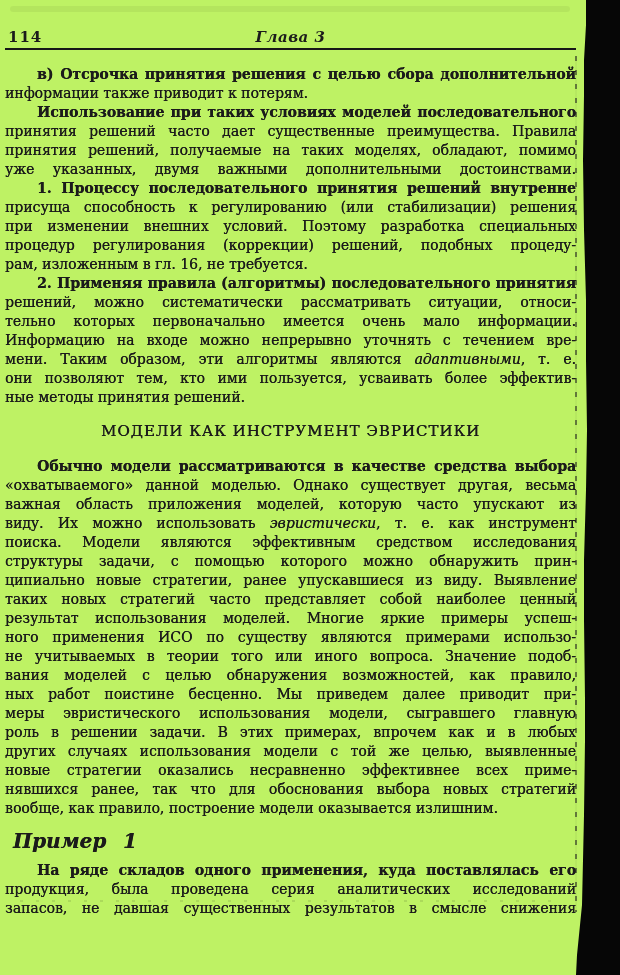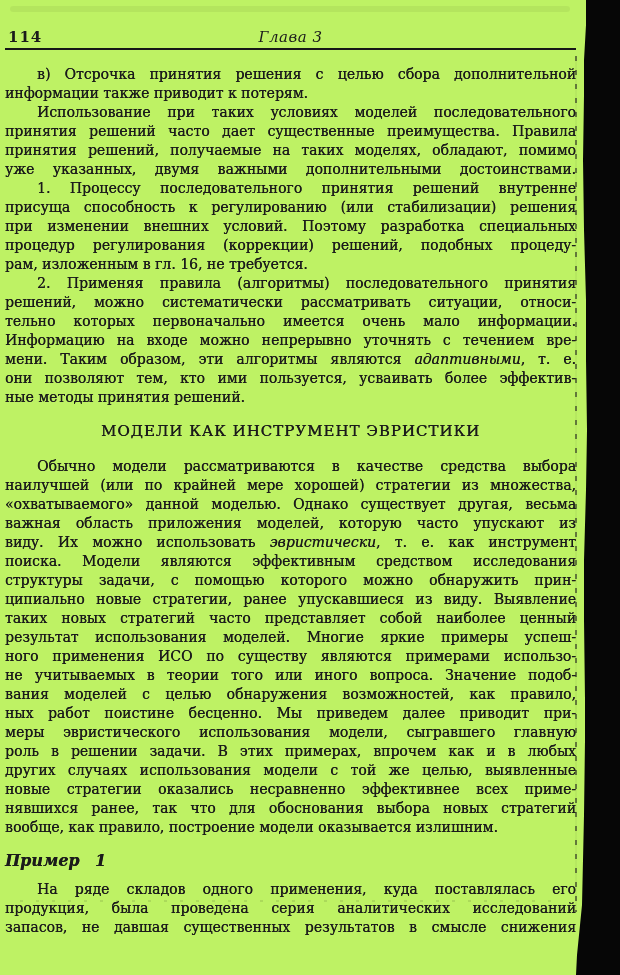--- a/index.html
+++ b/index.html
@@ -43,48 +43,48 @@
       left: 3px; bottom: 2px;
       font-size: 15px;
       font-weight: bold;
       letter-spacing: 1px;
     }
     .chapter {
       position: absolute;
       left: 0; right: 0; bottom: 2px;
       text-align: center;
       font-style: italic;
-      font-weight: normal;
+      font-weight: bold;
       font-size: 15px;
       letter-spacing: 0.5px;
     }
     .body {
       font-size: 14px;
       line-height: 19px;
       text-shadow: 0.25px 0 0 currentColor;
     }
     .para { margin: 0; }
     .line {
       text-align: justify;
       text-align-last: justify;
     }
-    .line.first { text-indent: 32px; }
+    .line.first { text-indent: 32px; font-weight: bold; }
     .line.noj { text-align: right; text-align-last: left; }
     .heading {
       text-align: center;
       font-size: 15px;
       letter-spacing: 1px;
       margin: 15px 0 16px 0;
       text-shadow: 0.4px 0 0 currentColor;
     }
     .subheading {
       font-style: italic;
       font-weight: bold;
-      font-size: 16px;
-      margin: 14px 0 10px 0;
+      font-size: 20px;
+      margin: 14px 0 10px 8px;
       word-spacing: 10px;
     }
     .edge-line {
       position: absolute;
       left: 575px; top: 56px;
       width: 2px; height: 856px;
       background: repeating-linear-gradient(to bottom,
         rgba(25,25,25,0.7) 0 5px,
         rgba(25,25,25,0.06) 5px 14px);
       opacity: 0.8;
@@ -137,21 +137,20 @@
           <div class="line"><span>решений, можно систематически рассматривать ситуации, относи-</span></div>
           <div class="line"><span>тельно которых первоначально имеется очень мало информации.</span></div>
           <div class="line"><span>Информацию на входе можно непрерывно уточнять с течением вре-</span></div>
           <div class="line"><span>мени. Таким образом, эти алгоритмы являются </span><i>адаптивными</i><span>, т. е.</span></div>
           <div class="line"><span>они позволяют тем, кто ими пользуется, усваивать более эффектив-</span></div>
           <div class="line noj"><span>ные методы принятия решений.</span></div>
         </div>
         <div class="heading">МОДЕЛИ КАК ИНСТРУМЕНТ ЭВРИСТИКИ</div>
         <div class="para">
           <div class="line first"><span>Обычно модели рассматриваются в качестве средства выбора</span></div>
-          <div class="line"><span>наилучшей (или по крайней мере хорошей) стратегии из множества,</span></div>
           <div class="line"><span>«охватываемого» данной моделью. Однако существует другая, весьма</span></div>
           <div class="line"><span>важная область приложения моделей, которую часто упускают из</span></div>
           <div class="line"><span>виду. Их можно использовать </span><i>эвристически</i><span>, т. е. как инструмент</span></div>
           <div class="line"><span>поиска. Модели являются эффективным средством исследования</span></div>
           <div class="line"><span>структуры задачи, с помощью которого можно обнаружить прин-</span></div>
           <div class="line"><span>ципиально новые стратегии, ранее упускавшиеся из виду. Выявление</span></div>
           <div class="line"><span>таких новых стратегий часто представляет собой наиболее ценный</span></div>
           <div class="line"><span>результат использования моделей. Многие яркие примеры успеш-</span></div>
           <div class="line"><span>ного применения ИСО по существу являются примерами использо-</span></div>
           <div class="line"><span>не учитываемых в теории того или иного вопроса. Значение подоб-</span></div>

